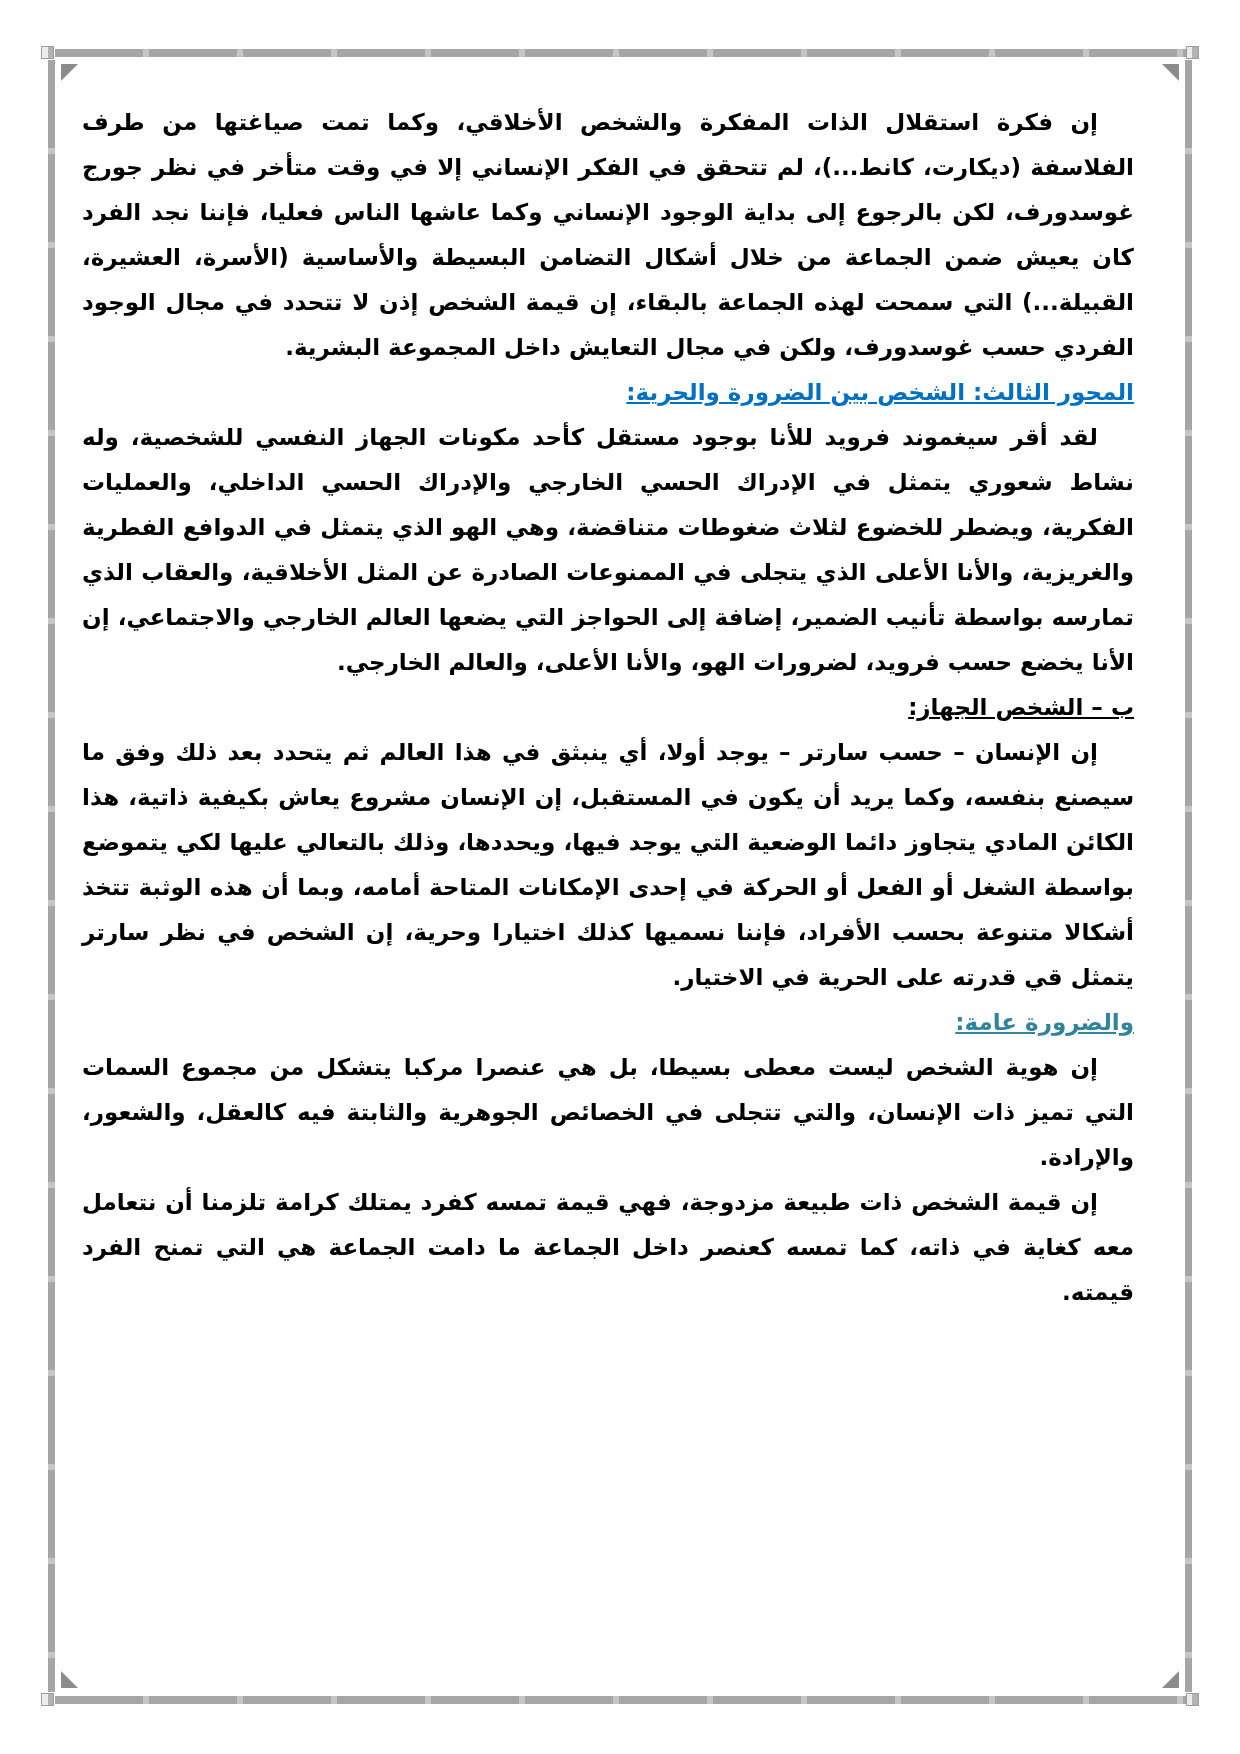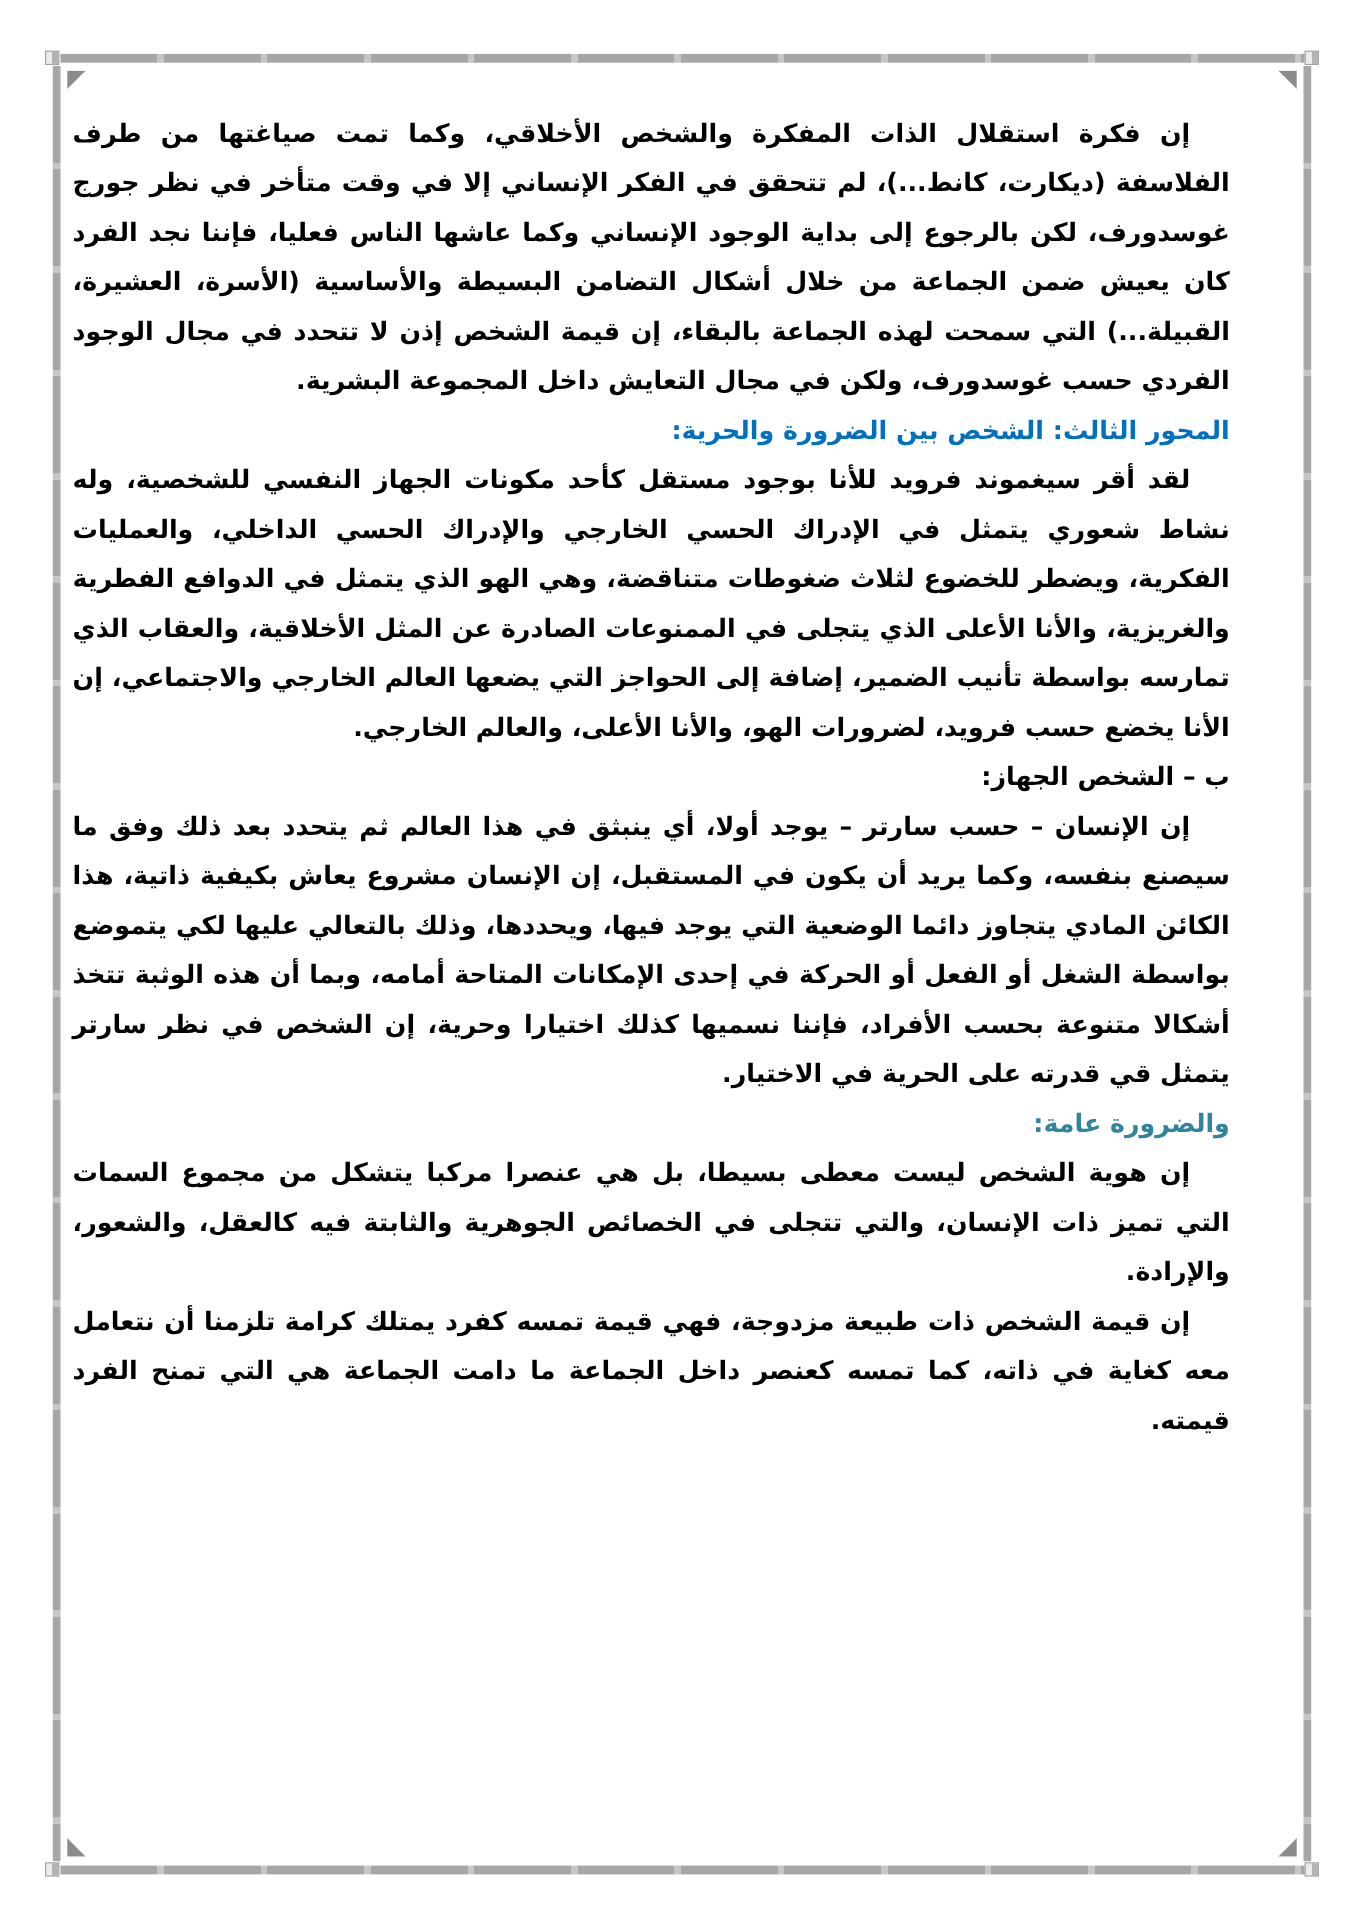--- a/index.html
+++ b/index.html
@@ -24,26 +24,26 @@
   .cap.bl{left:41px;top:1693px;}
   .cap.br{left:1186px;top:1693px;}
   .tri{position:absolute;width:17px;height:17px;background:#8c8c8c;}
   .tri.tl{left:61px;top:64px;clip-path:polygon(0 0,100% 0,0 100%);}
   .tri.tr{left:1162px;top:64px;clip-path:polygon(0 0,100% 0,100% 100%);}
   .tri.bl{left:61px;top:1671px;clip-path:polygon(0 0,0 100%,100% 100%);}
   .tri.br{left:1162px;top:1671px;clip-path:polygon(100% 0,100% 100%,0 100%);}
   
   .content{
     position:absolute;
-    top:100px;left:66px;width:1052px;
+    top:100px;left:82px;width:1052px;
     direction:rtl;
     font-size:23px;line-height:45px;font-weight:bold;color:#000;
   }
   .para{margin:0;text-align:justify;text-indent:36px;}
-  .heading{margin:0;text-indent:0;}
+  .heading{margin:0;text-indent:0;text-decoration:underline;}
   .h-blue{color:#0070C0;}
   .h-red{color:#FF0000;}
   .h-black{color:#000000;}
   .h-teal{color:#31849B;}
 </style>
 </head>
 <body>
 
 <div class="bar h top"></div>
 <div class="bar h bottom"></div>

